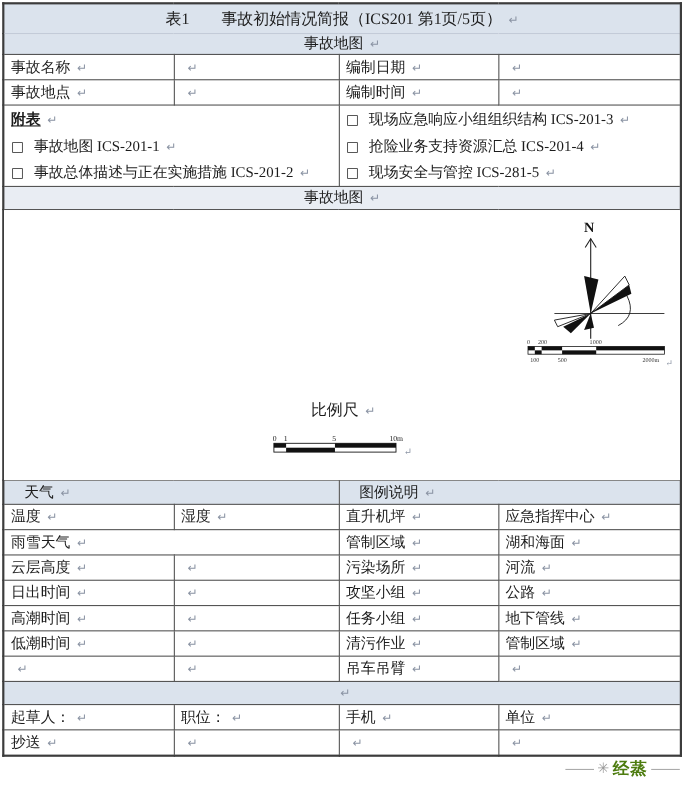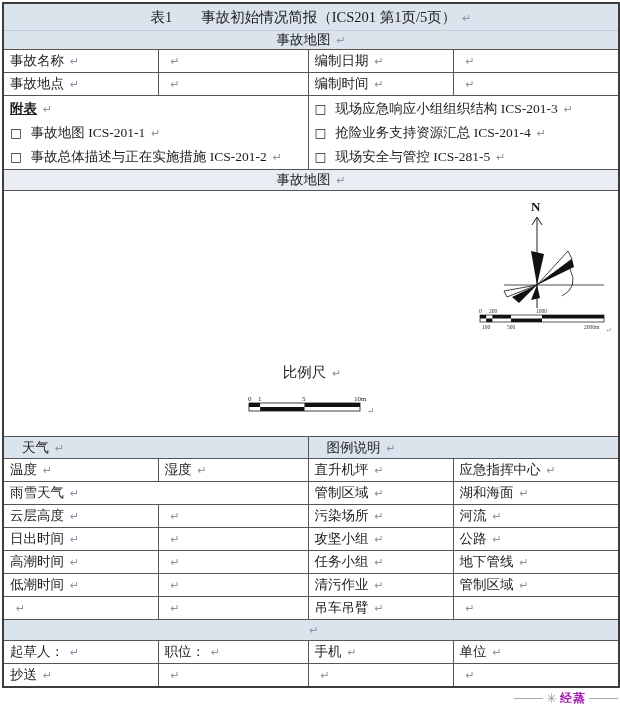--- a/index.html
+++ b/index.html
@@ -33,21 +33,21 @@
   }
   .rose{position:absolute;right:2px;top:4px;width:140px;height:154px;}
   .scaleblock{position:absolute;left:238px;top:172px;width:140px;text-align:center;}
   .scale-caption{font-size:14.5px;margin-bottom:12px;}
   .wm{
     position:absolute;top:690px;right:2px;width:104px;display:flex;align-items:center;
     gap:3px;color:#9a9a9a;z-index:5;
   }
   .wm-line{flex:1;height:1px;background:#ababab;}
   .wm-icon{font-size:13px;font-family:"DejaVu Sans",sans-serif;}
-  .wm-text{font-size:12px;font-weight:bold;letter-spacing:1px;color:#a21caf;}
+  .wm-text{font-size:15px;font-weight:bold;letter-spacing:1px;color:#4d7c0f;}
 </style>
 </head>
 <body>
 
 <div class="page">
   <table class="doc">
     <colgroup>
       <col style="width:155px">
         <col style="width:150px">
         <col style="width:145px">

